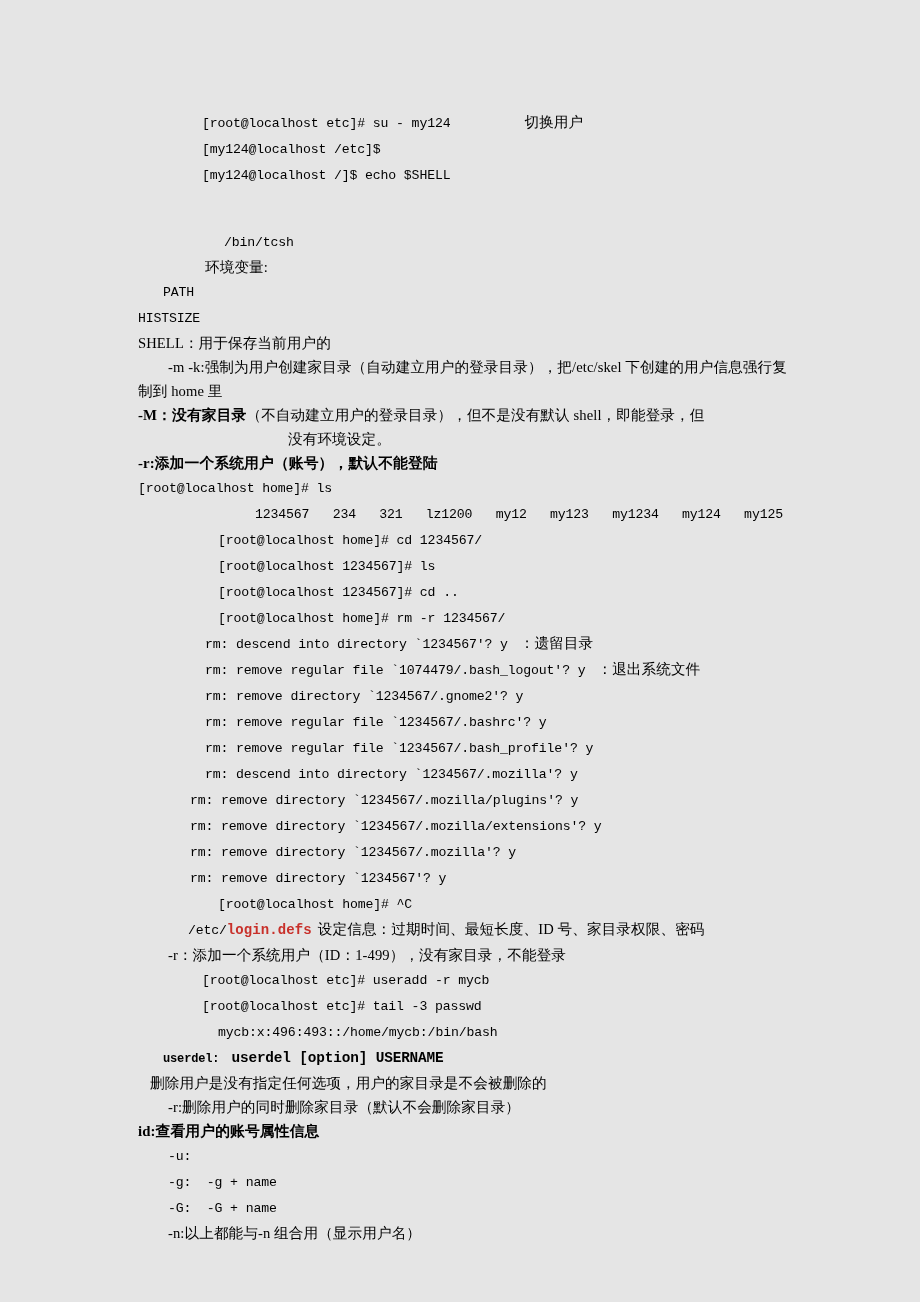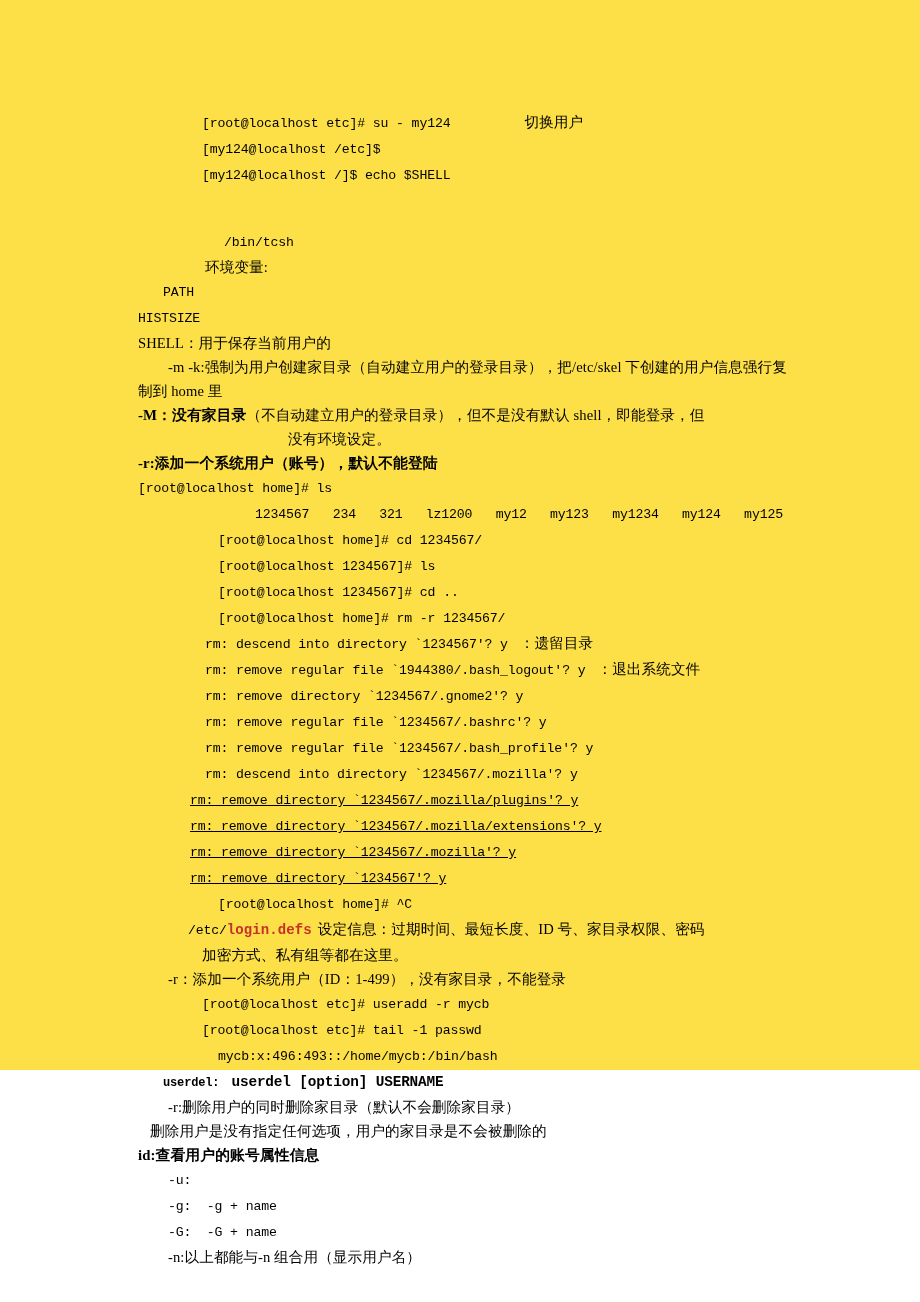--- a/index.html
+++ b/index.html
@@ -14,22 +14,22 @@
     overflow: hidden;
     font-family: "Liberation Serif", "DejaVu Serif", serif;
     color: #000000;
   }
 
   #page {
     position: absolute;
     left: 0;
     top: 0;
     width: 920px;
-    height: 1070px;
-    background: #fde047;
+    height: 1302px;
+    background: #e5e5e5;
   }
 
   #doc-body {
     position: absolute;
     left: 138px;
     top: 110px;
     width: 650px;
   }
 
   .line {
@@ -70,21 +70,21 @@
 
   .wrap {
     white-space: normal;
   }
 
   
   .i0  { padding-left: 0px; }
   .i25 { padding-left: 25px; }
   .i30 { padding-left: 30px; }
   .i50 { padding-left: 50px; }
-  .i52 { padding-left: 52px; text-decoration: underline; }
+  .i52 { padding-left: 52px; }
   .i64 { padding-left: 64px; }
   .i67 { padding-left: 67px; }
   .i80 { padding-left: 80px; }
   .i86 { padding-left: 86px; margin-top: 41px; }
   .i117{ padding-left: 117px; }
   .i150{ padding-left: 150px; }
   .gap-wide { display: inline-block; width: 74px; }
   .gap-sm  { display: inline-block; width: 12px; }
 </style>
 </head>
@@ -124,21 +124,21 @@
     <div class="line i80"><span class="mono">[root@localhost home]# cd 1234567/</span></div>
 
     <div class="line i80"><span class="mono">[root@localhost 1234567]# ls</span></div>
 
     <div class="line i80"><span class="mono">[root@localhost 1234567]# cd ..</span></div>
 
     <div class="line i80"><span class="mono">[root@localhost home]# rm -r 1234567/</span></div>
 
     <div class="line i67"><span class="mono">rm: descend into directory `1234567'? y</span><span class="gap-gap gap-sm"></span><span class="cjk">：遗留目录</span></div>
 
-    <div class="line i67"><span class="mono">rm: remove regular file `1944380/.bash_logout'? y</span><span class="gap-sm"></span><span class="cjk">：退出系统文件</span></div>
+    <div class="line i67"><span class="mono">rm: remove regular file `1074479/.bash_logout'? y</span><span class="gap-sm"></span><span class="cjk">：退出系统文件</span></div>
 
     <div class="line i67"><span class="mono">rm: remove directory `1234567/.gnome2'? y</span></div>
 
     <div class="line i67"><span class="mono">rm: remove regular file `1234567/.bashrc'? y</span></div>
 
     <div class="line i67"><span class="mono">rm: remove regular file `1234567/.bash_profile'? y</span></div>
 
     <div class="line i67"><span class="mono">rm: descend into directory `1234567/.mozilla'? y</span></div>
 
     <div class="line i52"><span class="mono">rm: remove directory `1234567/.mozilla/plugins'? y</span></div>
@@ -146,35 +146,34 @@
     <div class="line i52"><span class="mono">rm: remove directory `1234567/.mozilla/extensions'? y</span></div>
 
     <div class="line i52"><span class="mono">rm: remove directory `1234567/.mozilla'? y</span></div>
 
     <div class="line i52"><span class="mono">rm: remove directory `1234567'? y</span></div>
 
     <div class="line i80"><span class="mono">[root@localhost home]# ^C</span></div>
 
     <div class="line i50 wrap"><span class="mono">/etc/</span><span class="red">login.defs</span><span class="cjk" style="padding-left:6px">设定信息：过期时间、最短长度、ID 号、家目录权限、密码</span></div>
 
-    <div class="line i64"><span class="cjk">加密方式、私有组等都在这里。</span></div>
 
     <div class="line i30"><span class="cjk">-r：添加一个系统用户（ID：1-499），没有家目录，不能登录</span></div>
 
     <div class="line i64"><span class="mono">[root@localhost etc]# useradd -r mycb</span></div>
 
-    <div class="line i64"><span class="mono">[root@localhost etc]# tail -1 passwd</span></div>
+    <div class="line i64"><span class="mono">[root@localhost etc]# tail -3 passwd</span></div>
 
     <div class="line i80"><span class="mono">mycb:x:496:493::/home/mycb:/bin/bash</span></div>
 
     <div class="line i25"><span class="bold mono" style="font-size:12px">userdel:</span><span class="gap-sm"></span><span class="bold mono" style="font-size:14.4px">userdel [option] USERNAME</span></div>
 
+    <div class="line i0"><span class="cjk" style="padding-left:12px">删除用户是没有指定任何选项，用户的家目录是不会被删除的</span></div>
+
     <div class="line i30"><span class="cjk">-r:删除用户的同时删除家目录（默认不会删除家目录）</span></div>
-
-    <div class="line i0"><span class="cjk" style="padding-left:12px">删除用户是没有指定任何选项，用户的家目录是不会被删除的</span></div>
 
     <div class="line i0"><span class="bold-cjk">id:查看用户的账号属性信息</span></div>
 
     <div class="line i30"><span class="mono">-u:</span></div>
 
     <div class="line i30"><span class="mono">-g:  -g + name</span></div>
 
     <div class="line i30"><span class="mono">-G:  -G + name</span></div>
 
     <div class="line i30"><span class="cjk">-n:以上都能与-n 组合用（显示用户名）</span></div>

